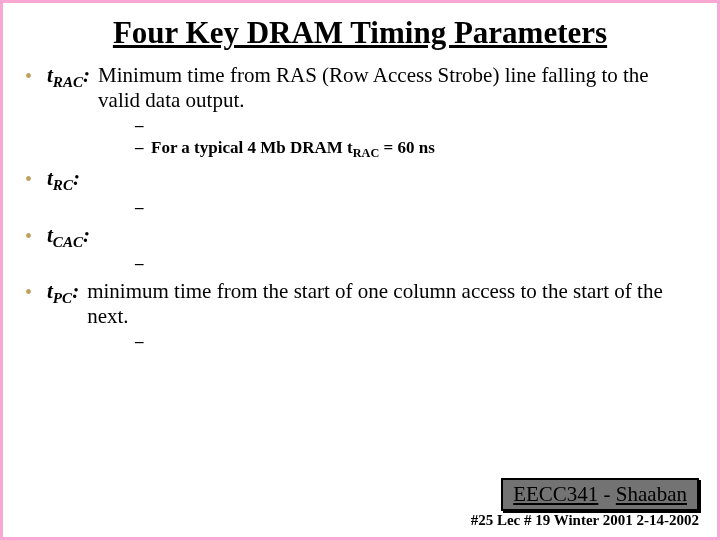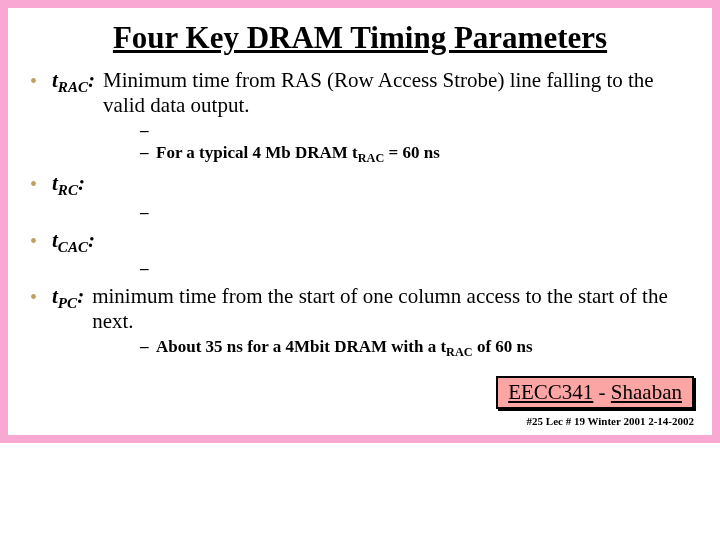--- a/index.html
+++ b/index.html
@@ -7,22 +7,22 @@
     margin: 0;
     padding: 0;
     width: 720px;
     height: 540px;
     background: #fff;
     font-family: "Times New Roman", Times, serif;
     color: #000;
   }
   .slide {
     width: 720px;
-    height: 443px;
-    border: 8px solid #f9a8d4;
+    height: 540px;
+    border: 3px solid #f9a8d4;
     padding: 10px 22px 0 22px;
     position: relative;
   }
   .title {
     text-align: center;
     font-size: 31px;
     font-weight: bold;
     margin: 2px 0 12px 0;
     text-decoration: underline;
   }
@@ -60,31 +60,31 @@
   .dash {
     width: 16px;
     flex: 0 0 16px;
   }
   .subtxt { }
   .footer-box {
     position: absolute;
     right: 18px;
     bottom: 26px;
     border: 2px solid #000;
-    background: #fca5a5;
+    background: #737373;
     padding: 2px 10px;
     font-size: 21px;
     box-shadow: 2px 2px 0 #000;
   }
   .footer-box .u { text-decoration: underline; }
   .footer-small {
     position: absolute;
     right: 18px;
     bottom: 8px;
-    font-size: 11px;
+    font-size: 15px;
     font-weight: bold;
   }
 </style>
 </head>
 <body>
 
 <div class="slide">
 
   <div class="title">Four Key DRAM Timing Parameters</div>
 
@@ -117,21 +117,20 @@
     <div class="dash">–</div>
   </div>
 
   <div class="bullet">
     <div class="bmark">•</div>
     <div class="term">t<span class="sub">PC</span>:</div>
     <div class="def">minimum time from the start of one column access to the start of the next.</div>
   </div>
   <div class="subrow">
     <div class="dash">–</div>
-    <div class="subtxt">About 35 ns for a 4Mbit DRAM with a t<span class="sub">RAC</span> of 60 ns</div>
   </div>
 
   <div class="footer-box">
     <span class="u">EECC341</span><span> - </span><span class="u">Shaaban</span>
   </div>
   <div class="footer-small">#25  Lec # 19  Winter 2001  2-14-2002</div>
 
 </div>
 
 </body></html>

